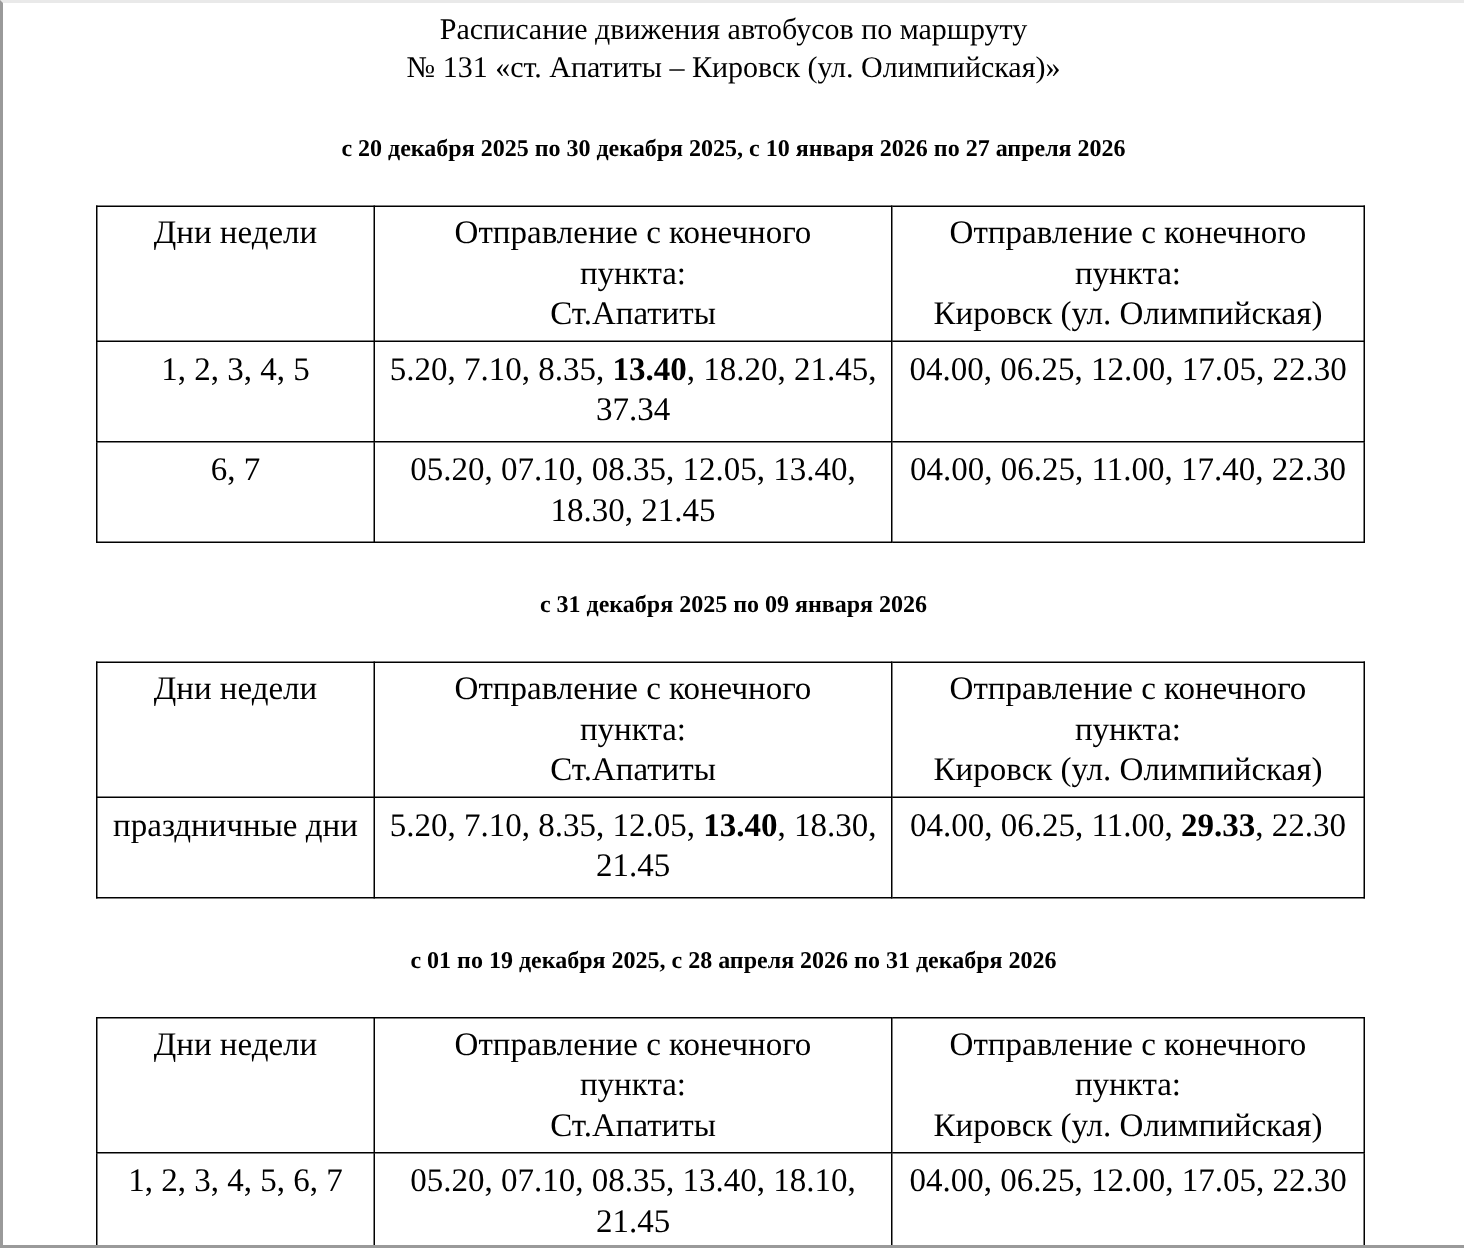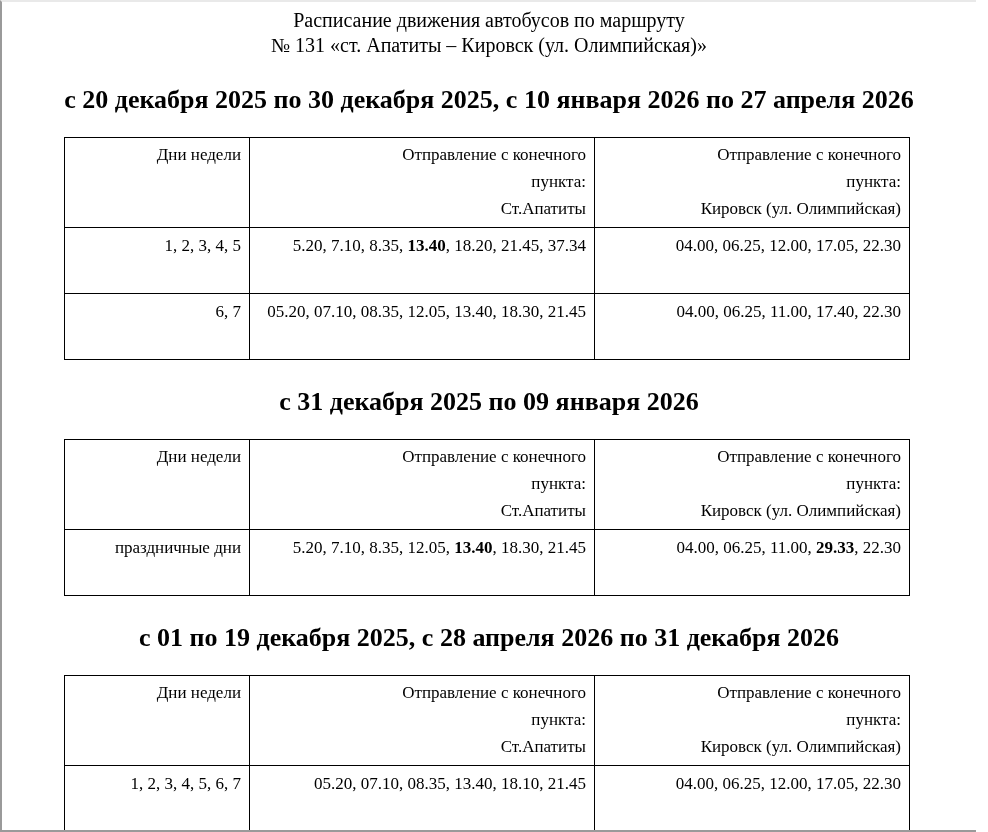--- a/index.html
+++ b/index.html
@@ -22,37 +22,37 @@
   .doc-title {
     text-align: center;
     font-size: 20px;
     line-height: 25px;
     margin-top: 6px;
     font-weight: normal;
   }
   .doc-title .t-line { display: block; }
   .period {
     text-align: center;
-    font-size: 26px;
+    font-size: 16px;
     line-height: 22px;
     font-weight: bold;
     margin: 31px 0 26px 0;
   }
   table.sched {
     border-collapse: collapse;
     table-layout: fixed;
     margin-left: 62px;
     width: 845px;
     background: #ffffff;
   }
   table.sched th, table.sched td {
     border: 1.6px solid #000000;
-    text-align: right;
+    text-align: center;
     vertical-align: top;
-    font-size: 17px;
+    font-size: 22px;
     line-height: 27px;
     font-weight: normal;
     overflow: hidden;
   }
   table.sched th { height: 90px; box-sizing: border-box; padding: 3px 8px 5px; }
   table.sched td { height: 66px; box-sizing: border-box; padding: 4px 8px 8px; }
   col.c1 { width: 185px; }
   col.c2 { width: 345px; }
   col.c3 { width: 315px; }
   .hl { display: block; }

